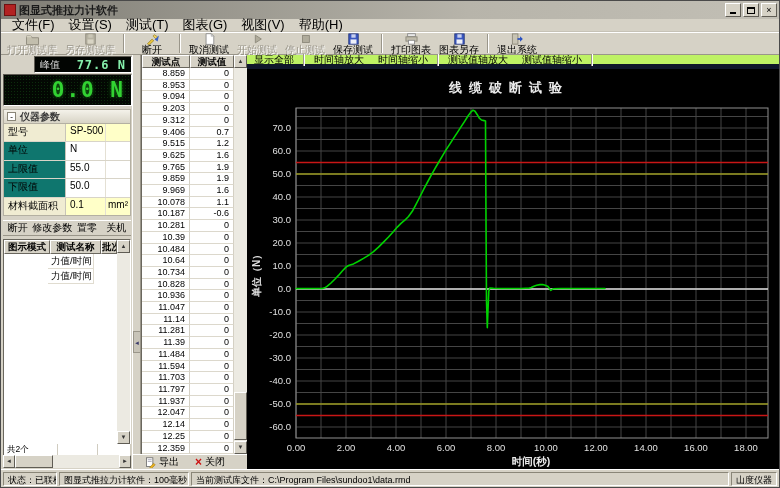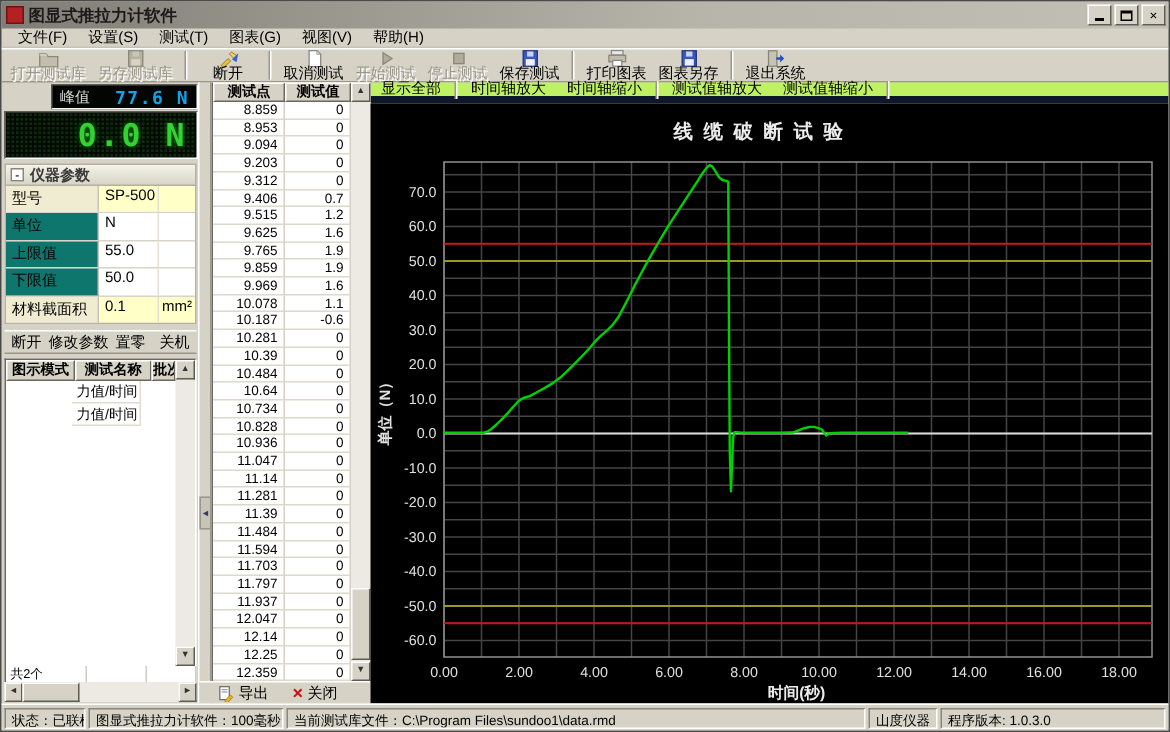--- a/index.html
+++ b/index.html
@@ -16,38 +16,38 @@
     white-space:nowrap; overflow:hidden; }
   .winbtns{ display:flex; gap:2px; }
   .wbtn{ width:16px; height:14px; background:#d6d2c6; border-top:1px solid #fff;
     border-left:1px solid #fff; border-right:1px solid #5f5c54; border-bottom:1px solid #5f5c54;
     display:flex; align-items:center; justify-content:center; font-size:9px; line-height:9px; }
   .minglyph{ width:6px; height:2px; background:#000; margin-top:6px; }
   .maxglyph{ width:8px; height:7px; border:1px solid #000; border-top:2px solid #000; }
   
   .menubar{ height:13px; display:flex; align-items:center; padding-left:4px;
     border-bottom:1px solid #c6c2b6; }
-  .menu-item{ font-size:10px; padding:0 7px; }
+  .menu-item{ font-size:13px; padding:0 7px; }
   .toolbar{ height:23px; display:flex; align-items:center; padding-left:2px;
     border-top:1px solid #fff; border-bottom:1px solid #9a968a; }
   .tbtn{ display:inline-flex; flex-direction:column; align-items:center;
     justify-content:center; min-width:46px; height:22px; padding:12px 4px; }
   .tbtn svg{ width:15px; height:12px; display:block; }
   .tlabel{ font-size:10px; line-height:10px; margin-top:0px; white-space:nowrap; }
   .tbtn.disabled .tlabel{ color:#9b978b; text-shadow:1px 1px 0 #fff; }
   .tsep{ width:2px; height:19px; border-left:1px solid #9a968a; border-right:1px solid #ffffff; margin:0 4px; }
   
   .main{ position:absolute; top:54px; left:0; right:0; bottom:18px; display:flex; }
   
   .left{ width:131px; flex:none; display:flex; flex-direction:column; padding:1px 0 0 1px; }
   .led{ background:#020502; border-top:1px solid #5f5c54; border-left:1px solid #5f5c54;
     border-right:1px solid #fff; border-bottom:1px solid #fff; margin:0 0 1px 1px; }
   .led1{ height:17px; display:flex; align-items:center; justify-content:space-between; padding:0 5px;margin-left:32px; }
   .ledlabel{ color:#d8d8d8; font-size:10px; }
-  .ledpeak{ color:#0ea5e9; font-family:"DejaVu Sans Mono",monospace; font-size:12px; font-weight:bold; letter-spacing:1px; }
+  .ledpeak{ color:#86efac; font-family:"DejaVu Sans Mono",monospace; font-size:12px; font-weight:bold; letter-spacing:1px; }
   .led2{ height:32px; display:flex; align-items:center; justify-content:flex-end; padding:0 6px;
     background-color:#030803;
     background-image:radial-gradient(#0c2c0c 1px, transparent 1px); background-size:3px 3px; }
   .ledbig{ color:#32d232; font-family:"DejaVu Sans Mono",monospace; font-size:21px; font-weight:bold;
     letter-spacing:2px; text-shadow:0 0 4px #157815; }
   .phead{ height:15px; margin:2px 1px 0 1px; display:flex; align-items:center; gap:4px;
     background:linear-gradient(#f4f2ea,#d8d4c6); border:1px solid #b4b0a2;
     font-size:10px; font-weight:bold; color:#3a3a3a; padding-left:3px; }
   .cbox{ width:9px; height:9px; border:1px solid #8a8678; background:#fff; font-size:8px;
     line-height:7px; text-align:center; color:#444; flex:none; }
@@ -610,16 +610,15 @@
       </div>
     </div>
 
   </div>
 
   <div class="statusbar" id="statusbar">
       <div class="seg" style="width: 54px;">状态：已联机</div>
       <div class="seg" style="width: 130px;">图显式推拉力计软件：100毫秒</div>
       <div class="seg grow">当前测试库文件：C:\Program Files\sundoo1\data.rmd</div>
       <div class="seg" style="width: 46px;">山度仪器</div>
-      <div class="seg" style="width: 150px;">程序版本: 1.0.3.0</div>
     </div>
 
 </div>
 
 </body></html>

